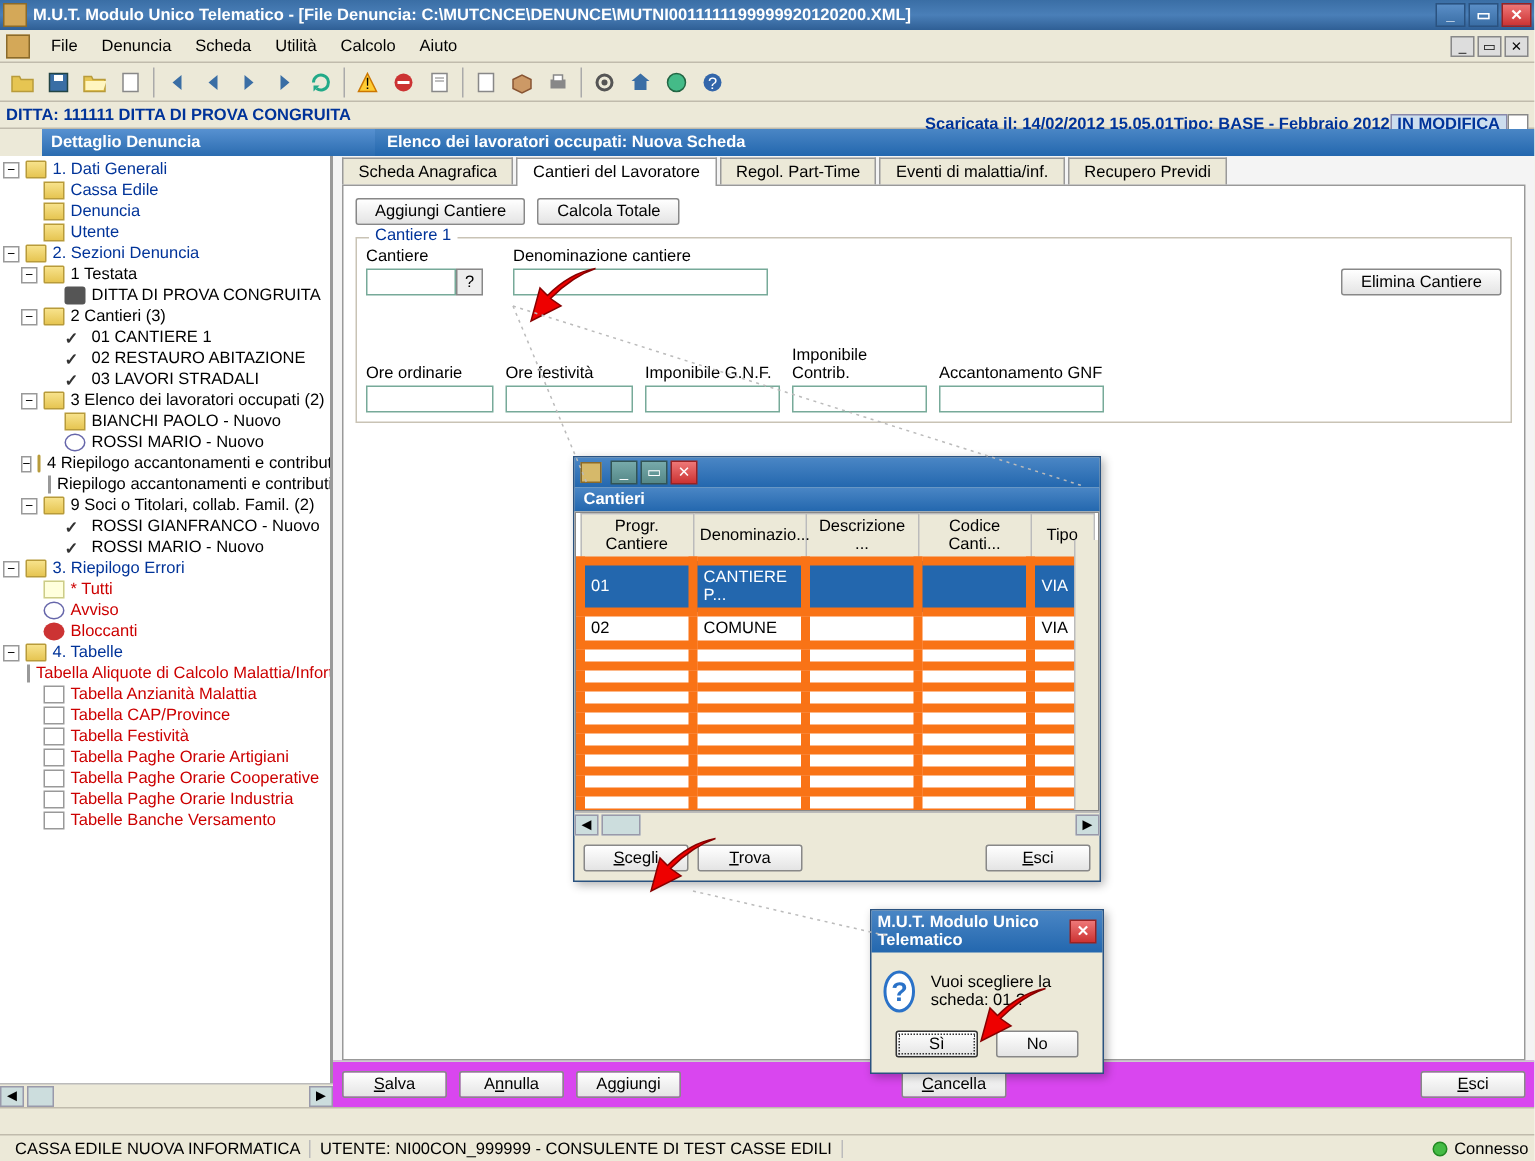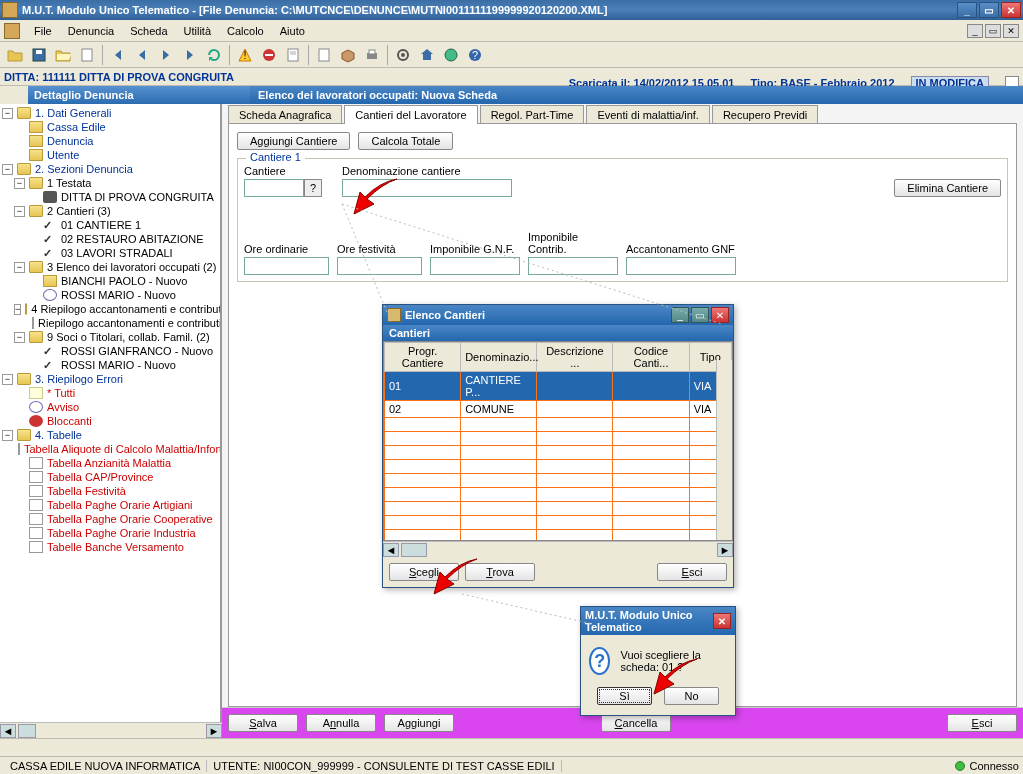--- a/index.html
+++ b/index.html
@@ -24,21 +24,21 @@
   
   .toolbar { background: #ece9d8; height: 26px; display: flex; align-items: center; padding: 0 4px; gap: 2px; border-bottom: 1px solid #c0bbac; }
   .tbtn { width: 22px; height: 22px; border: 1px solid transparent; display: flex; align-items: center; justify-content: center; cursor: pointer; }
   .tbtn svg { width: 16px; height: 16px; }
   .tsep { width: 1px; height: 20px; background: #aaa; margin: 0 2px; }
 
   
   .dittabar { background: #ece9d8; height: 18px; display: flex; align-items: center; padding: 0 4px; border-bottom: 1px solid #c0bbac; }
   .dittabar .ditta { color: #003399; font-weight: bold; }
   .dittabar .spacer { flex: 1; }
-  .dittabar .right { color: #003399; font-weight: bold; display:flex; align-items:center; gap:16px;margin-top:12px;}
+  .dittabar .right { color: #003399; font-weight: bold; display:flex; align-items:center; gap:0;margin-top:12px;}
   .dittabar .modbadge { background:#cde; border:1px solid #88a; padding:0 4px; color:#003399; }
 
   
   .sectionbar { background: linear-gradient(#5791d1,#2b6cb0); color: #fff; height: 18px; display: flex; align-items: center; padding: 0 6px; font-weight: bold; }
 
   
   .main { display: flex; height: calc(100% - 20px - 22px - 26px - 18px - 18px - 18px - 18px); }
   .tree-col { width: 222px; background: #fff; border-right: 2px solid #999; overflow: auto; }
   .tree-col::-webkit-scrollbar{height:16px;width:16px;}
   .content-col { flex: 1; background: #f4f4f4; position: relative; display:flex; flex-direction:column; }
@@ -102,21 +102,21 @@
   .popup { position:absolute; left:378px; top:292px; width:352px; background:#ece9d8; border:1px solid #2a5280; box-shadow:2px 2px 6px rgba(0,0,0,.3);}
   .popup .ptitle { background: linear-gradient(#4a86c5,#2367ae); color:#fff; padding:2px 4px; display:flex; align-items:center;}
   .popup .ptitle .picon{width:14px;height:14px;background:#d6b96a;margin-right:4px;border:1px solid #8a6a2a;}
   .popup .ptitle .t { flex:1; font-weight:bold;}
   .popup .ptitle .pb { width:18px;height:16px; background:linear-gradient(#7aa,#588); border:1px solid #355; margin-left:2px; display:flex;align-items:center;justify-content:center;color:#fff;font-size:10px; cursor:pointer;}
   .popup .ptitle .pb.close{background:linear-gradient(#e77,#c33);border-color:#922;}
   .popup .subhead { background: linear-gradient(#4a86c5,#2367ae); color:#fff; font-weight:bold; padding:2px 6px;}
   .grid { background:#fff; border:1px solid #888; height:200px; overflow:hidden; position:relative;}
   .grid table { width:100%; border-collapse:collapse; table-layout:fixed;}
   .grid th { background:#ece9d8; border:1px solid #bbb; padding:2px 4px; font-weight:normal; text-align:center;}
-  .grid td { border:1px solid #f97316; padding:2px 4px; height:14px;}
+  .grid td { border:6px solid #f97316; padding:2px 4px; height:14px;}
   .grid tr.sel td { background:#2367ae; color:#fff;}
   .grid .vscroll { position:absolute; right:0; top:18px; bottom:0; width:16px; background:#ece9d8; border-left:1px solid #bbb;}
   .popup .pscroll { height:16px; background:#ece9d8; display:flex; align-items:center; border-top:1px solid #bbb;}
   .popup .pscroll .ar{width:16px;height:14px;background:#cdd;border:1px solid #99a;display:flex;align-items:center;justify-content:center;}
   .popup .pscroll .pthumb{width:26px;height:14px;background:#cdd;border:1px solid #99a;margin-left:2px;}
   .popup .pbtns { display:flex; padding:6px; gap:6px;}
   .popup .pbtns .spacer{flex:1;}
 
   
   .confirm { position:absolute; left:576px; top:595px; width:156px; background:#ece9d8; border:1px solid #2a5280; box-shadow:2px 2px 6px rgba(0,0,0,.3);}
@@ -522,21 +522,20 @@
       <span class="btn">A<u>g</u>giungi</span>
       <div class="spacer"></div>
       <span class="btn"><u>C</u>ancella</span>
       <div style="width:260px;"></div>
       <span class="btn"><u>E</u>sci</span>
     </div>
 
     <div class="popup" style="left:160px; top:200px;">
       <div class="ptitle">
         <div class="picon"></div>
-        <div class="t">Elenco Cantieri</div>
         <div class="pb">_</div>
         <div class="pb">▭</div>
         <div class="pb close">✕</div>
       </div>
       <div class="subhead">Cantieri</div>
       <div class="grid">
         <table>
           <colgroup>
               <col style="width:72px">
               <col style="width:72px">

